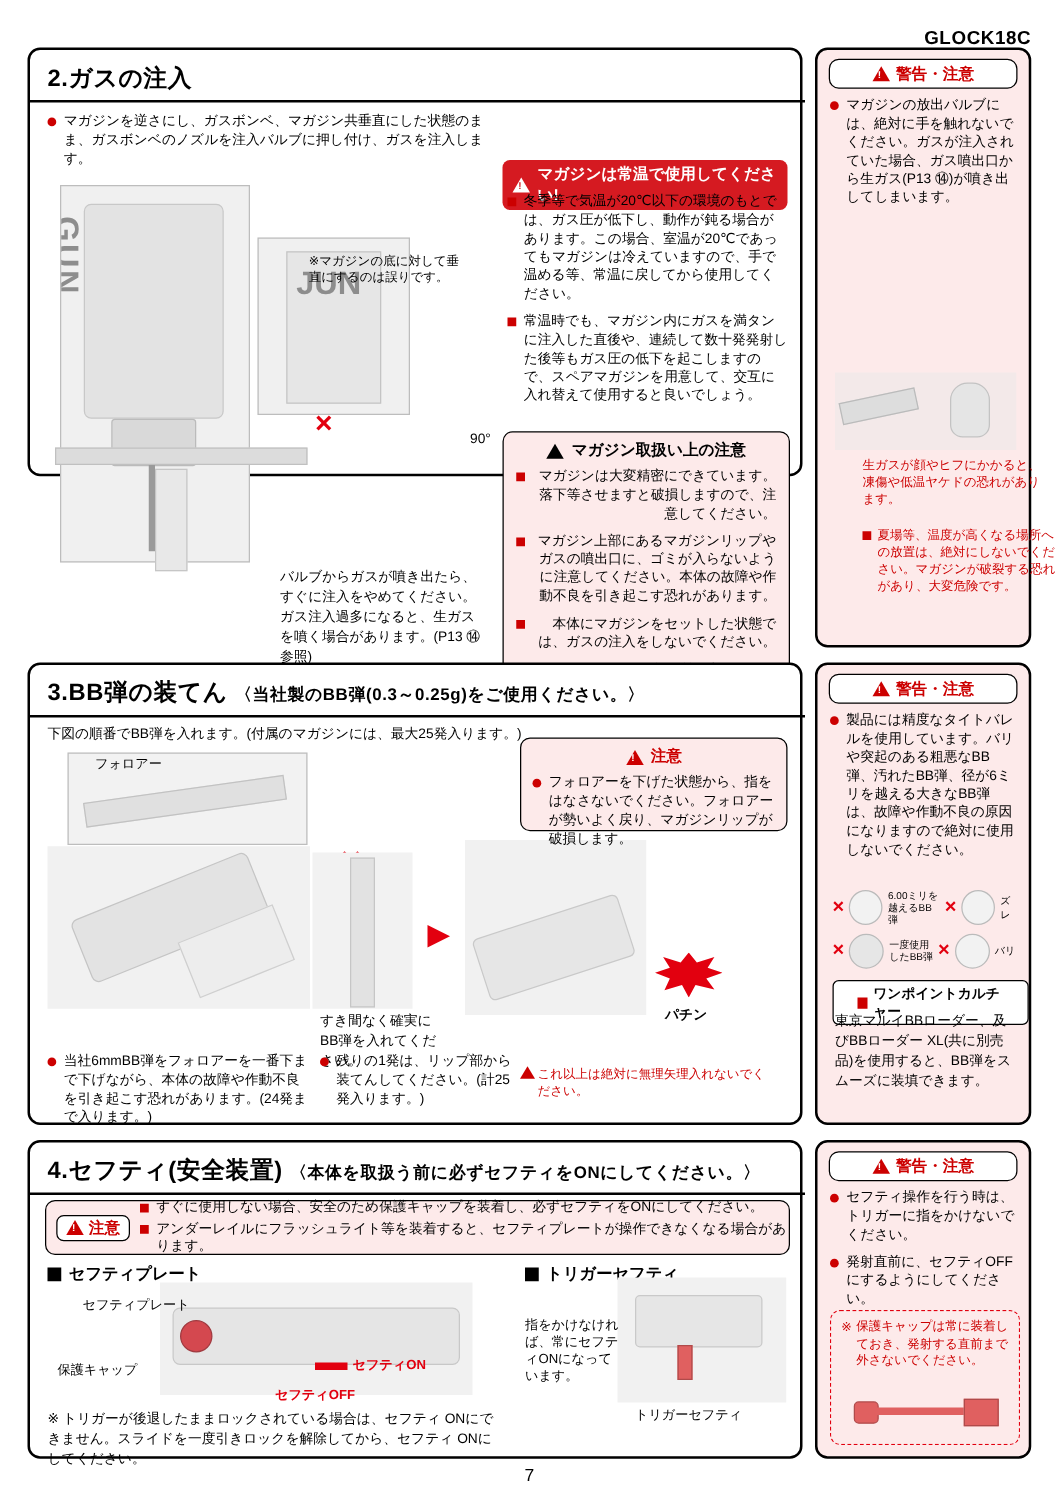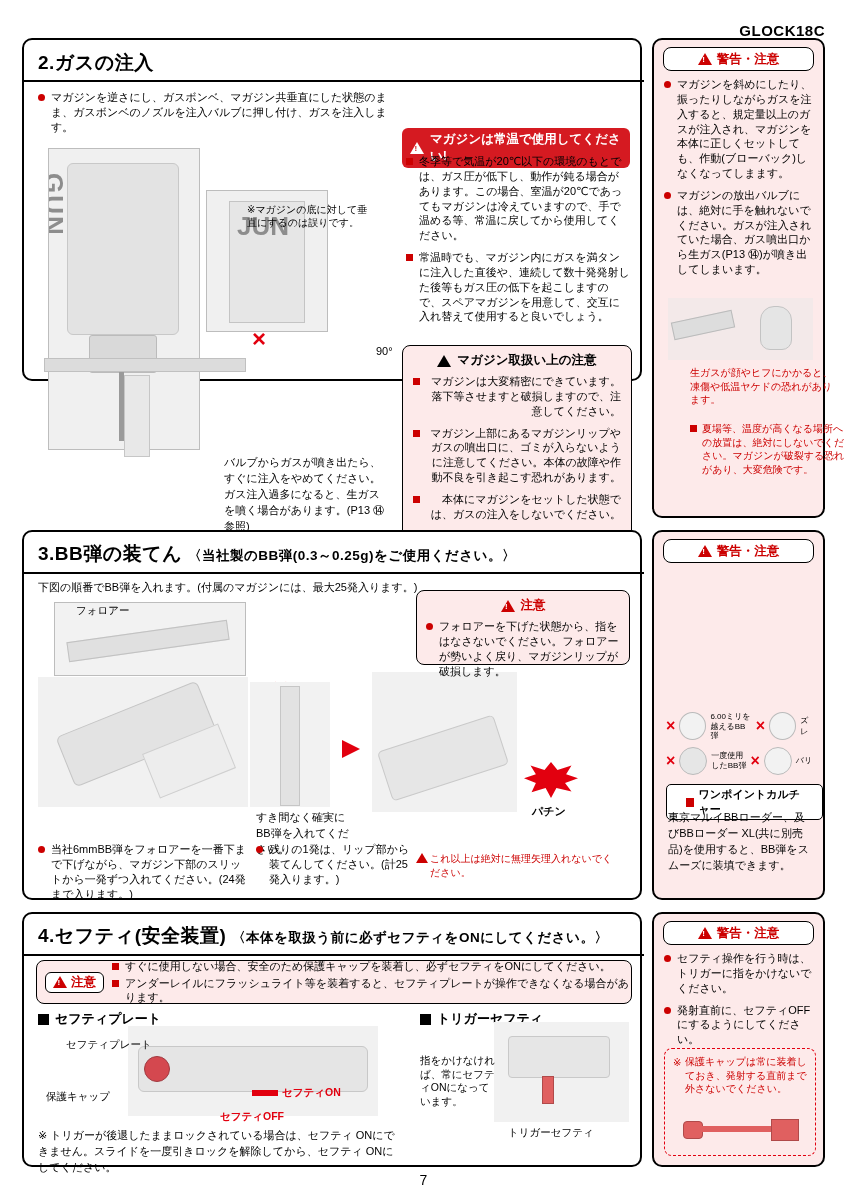--- a/index.html
+++ b/index.html
@@ -119,21 +119,20 @@
       </div>
     </div>
   </div>
 
   <div class="warnbox" style="left:652px;top:38px;width:173px;height:480px;">
     <div class="warnhead">
       <span class="tri"></span>
       <span>警告・注意</span>
     </div>
     <ul class="bl" style="margin:0 10px;">
-      <li>マガジンを斜めにしたり、振ったりしながらガスを注入すると、規定量以上のガスが注入され、マガジンを本体に正しくセットしても、作動(ブローバック)しなくなってしまます。</li>
       <li>マガジンの放出バルブには、絶対に手を触れないでください。ガスが注入されていた場合、ガス噴出口から生ガス(P13 ⑭)が噴き出してしまいます。</li>
     </ul>
     <div class="imgbox" style="position:absolute;left:14px;top:258px;width:145px;height:62px;background:#f3e9e9;border:none;">
       <div style="position:absolute;left:4px;top:18px;width:60px;height:16px;background:#ddd;border:1px solid #bbb;transform:rotate(-12deg);"></div>
       <div style="position:absolute;left:92px;top:8px;width:30px;height:42px;background:#e5e5e5;border:1px solid #c3c3c3;border-radius:14px 14px 10px 10px;"></div>
     </div>
     <div class="small red" style="position:absolute;left:14px;top:326px;width:146px;line-height:1.35;">生ガスが顔やヒフにかかると、凍傷や低温ヤケドの恐れがあります。</div>
     <div class="small red" style="position:absolute;left:14px;top:382px;width:146px;line-height:1.35;padding-left:12px;">
       <span style="position:absolute;left:0;top:3px;width:7px;height:7px;background:#c00;"></span>
       <span>夏場等、温度が高くなる場所への放置は、絶対にしないでください。マガジンが破裂する恐れがあり、大変危険です。</span>
@@ -167,21 +166,21 @@
 
     <div class="arrow-red" style="position:absolute;left:318px;top:208px;"></div>
 
     <div class="imgbox" style="position:absolute;left:348px;top:140px;width:145px;height:140px;background:#f1f1f1;border:none;">
       <div style="position:absolute;left:10px;top:60px;width:120px;height:50px;background:#e6e6e6;border:1px solid #c9c9c9;transform:rotate(-18deg);border-radius:5px;"></div>
     </div>
 
     <div class="p" style="position:absolute;left:232px;top:278px;width:96px;">すき間なく確実にBB弾を入れてください。</div>
 
     <ul class="bl" style="position:absolute;left:14px;top:310px;width:210px;">
-      <li>当社6mmBB弾をフォロアーを一番下まで下げながら、マガジン下部のスリットから一発ずつ入れてください。(24発まで入ります。)</li>
+      <li>当社6mmBB弾をフォロアーを一番下まで下げながら、本体の故障や作動不良を引き起こす恐れがあります。(24発まで入ります。)</li>
     </ul>
     <ul class="bl" style="position:absolute;left:232px;top:310px;width:155px;">
       <li>残りの1発は、リップ部から装てんしてください。(計25発入ります。)</li>
     </ul>
 
     <div class="noticebox" style="position:absolute;left:392px;top:58px;width:214px;height:75px;">
       <div class="noticehead" style="color:#c00;">
         <span class="tri"></span>
         <span>注意</span>
       </div>
@@ -199,20 +198,23 @@
       <span style="position:absolute;left:0;top:1px;display:inline-block;width:0;height:0;border-left:6px solid transparent;border-right:6px solid transparent;border-bottom:10px solid #c00;"></span>
       <span>これ以上は絶対に無理矢理入れないでください。</span>
     </div>
   </div>
 
   <div class="warnbox" style="left:652px;top:530px;width:173px;height:370px;">
     <div class="warnhead">
       <span class="tri"></span>
       <span>警告・注意</span>
     </div>
+    <ul class="bl" style="margin:0 10px;">
+      <li>製品には精度なタイトバレルを使用しています。バリや突起のある粗悪なBB弾、汚れたBB弾、径が6ミリを越える大きなBB弾は、故障や作動不良の原因になりますので絶対に使用しないでください。</li>
+    </ul>
 
     <div style="position:absolute;left:12px;top:180px;width:150px;">
       <div style="display:flex;align-items:center;gap:4px;margin-bottom:6px;">
         <span class="x-mark" style="font-size:16px;">×</span>
         <span style="width:26px;height:26px;border-radius:50%;background:#f2f2f2;border:1px solid #bbb;display:inline-block;"></span>
         <span style="font-size:8px;line-height:1.2;white-space:pre-line;">6.00ミリを
 越えるBB弾</span>
         <span class="x-mark" style="font-size:16px;">×</span>
         <span style="width:26px;height:26px;border-radius:50%;background:#f2f2f2;border:1px solid #bbb;display:inline-block;"></span>
         <span style="font-size:8px;">ズレ</span>

